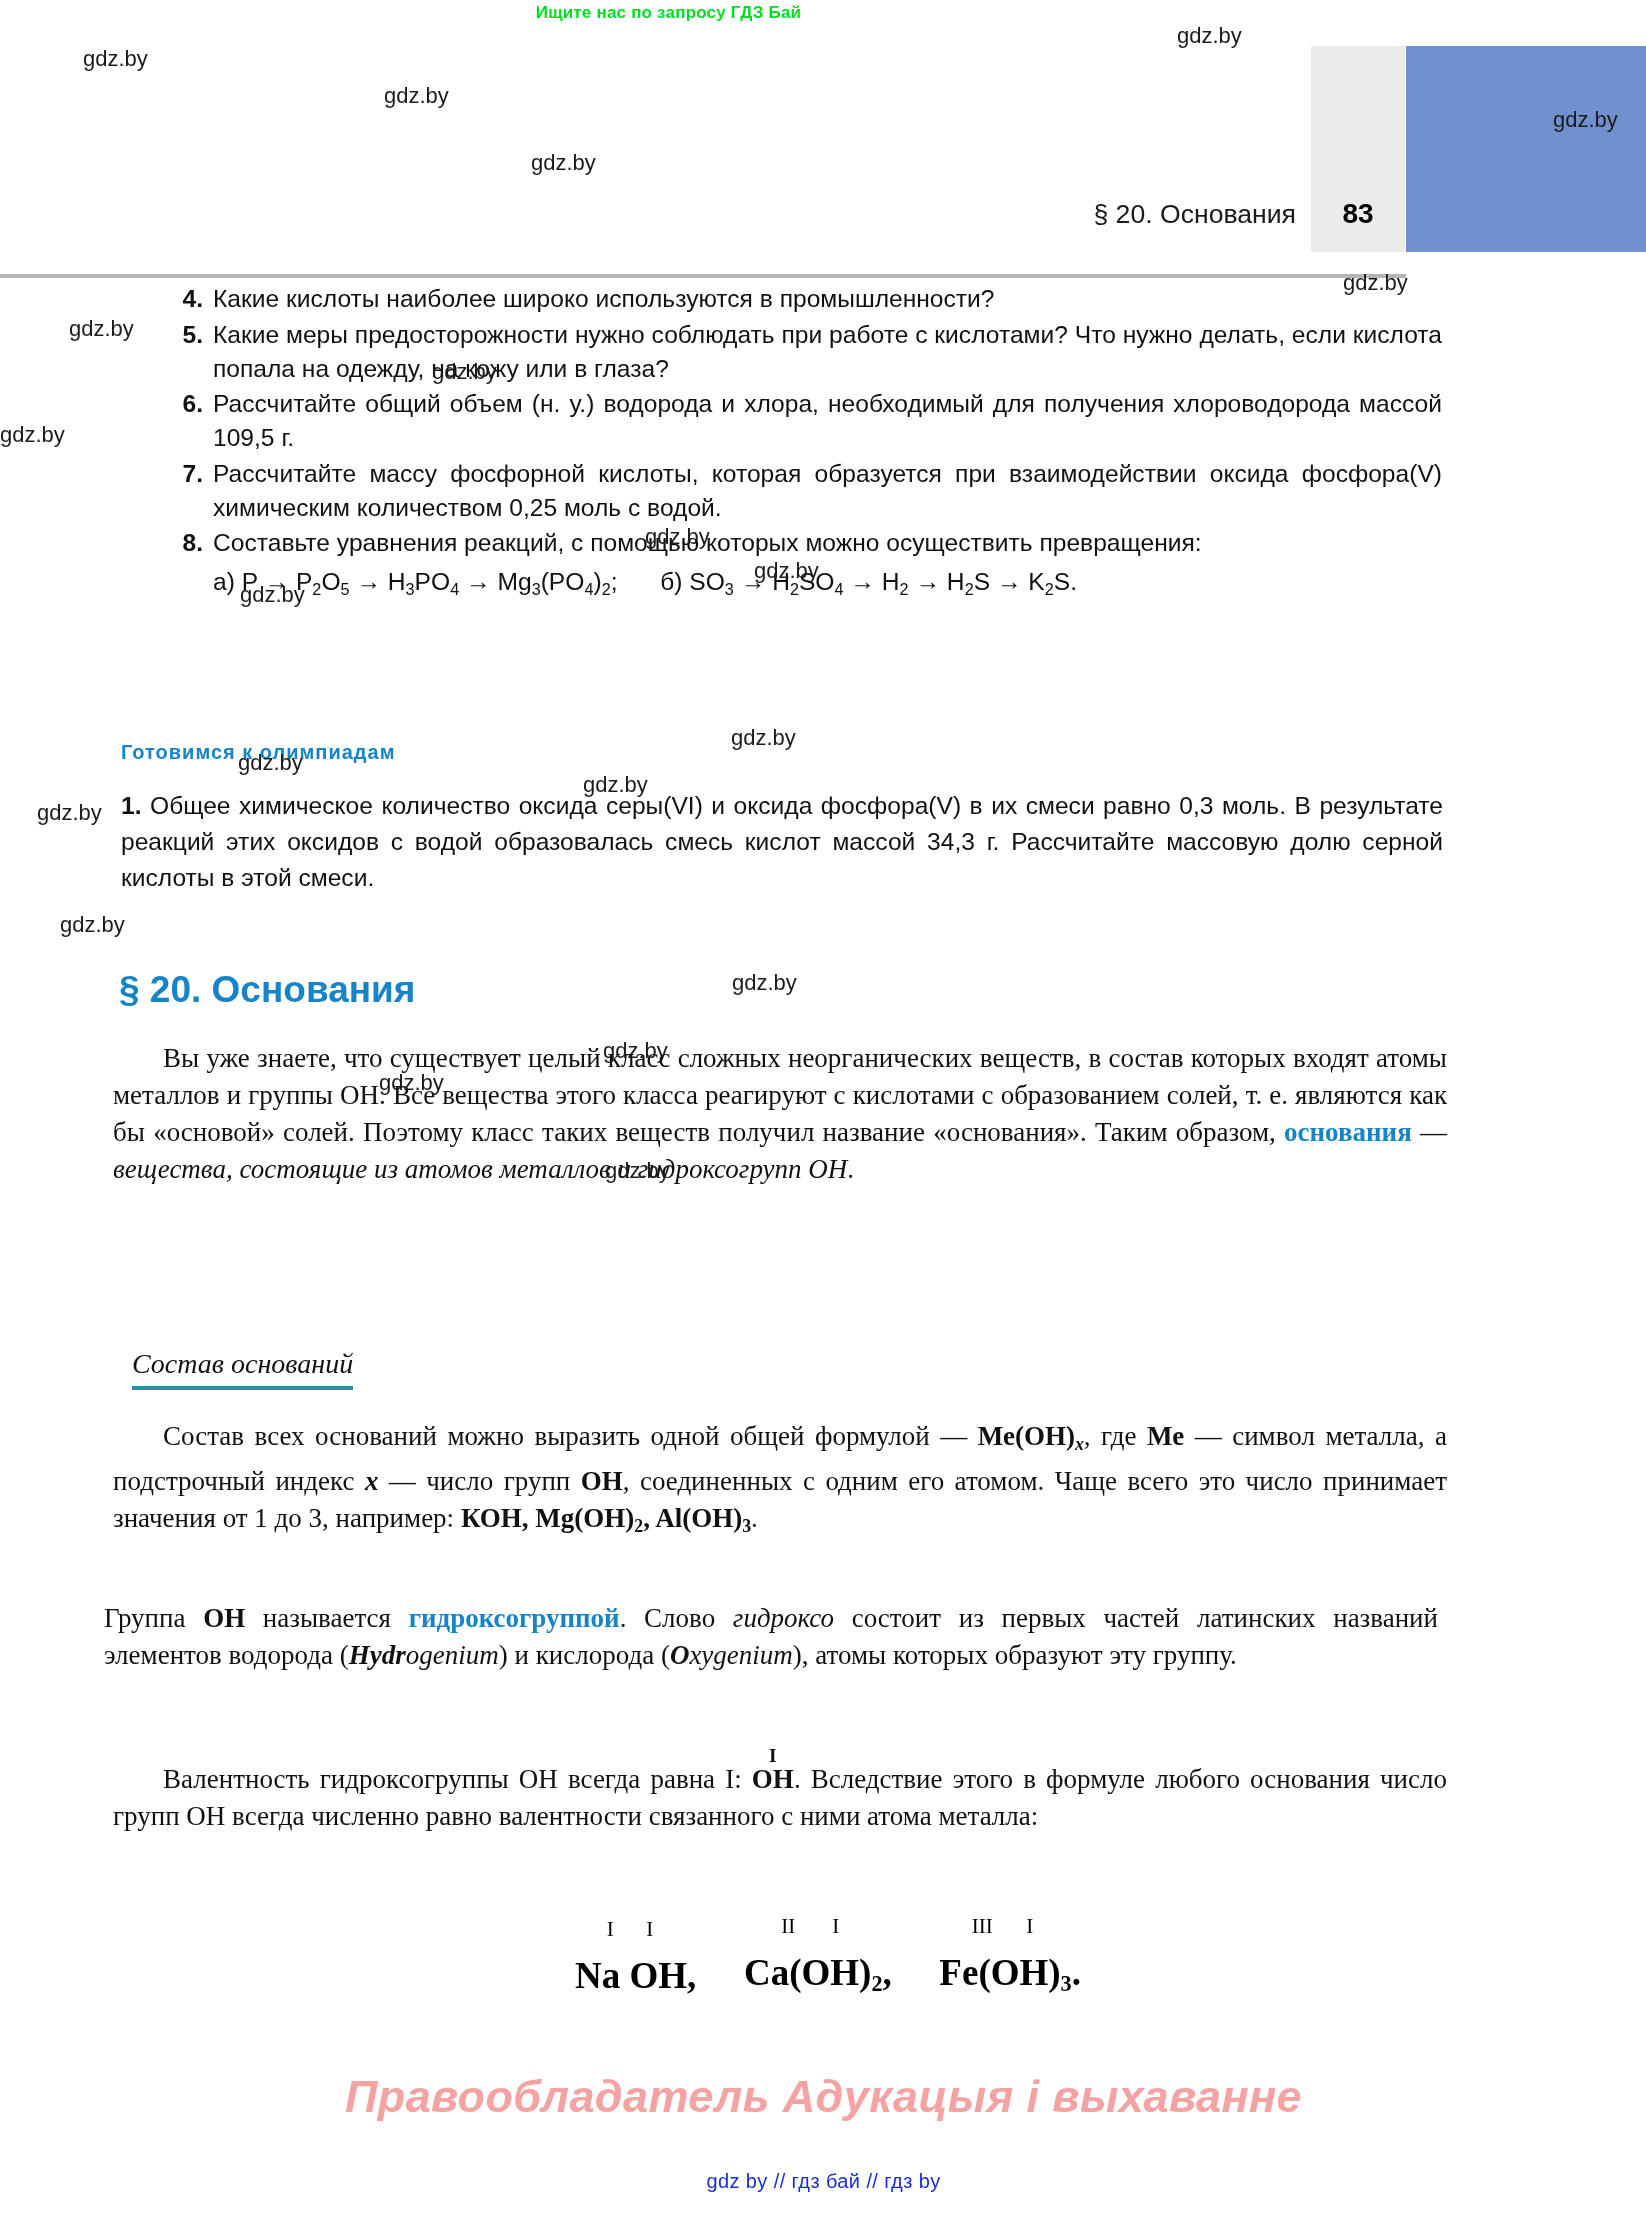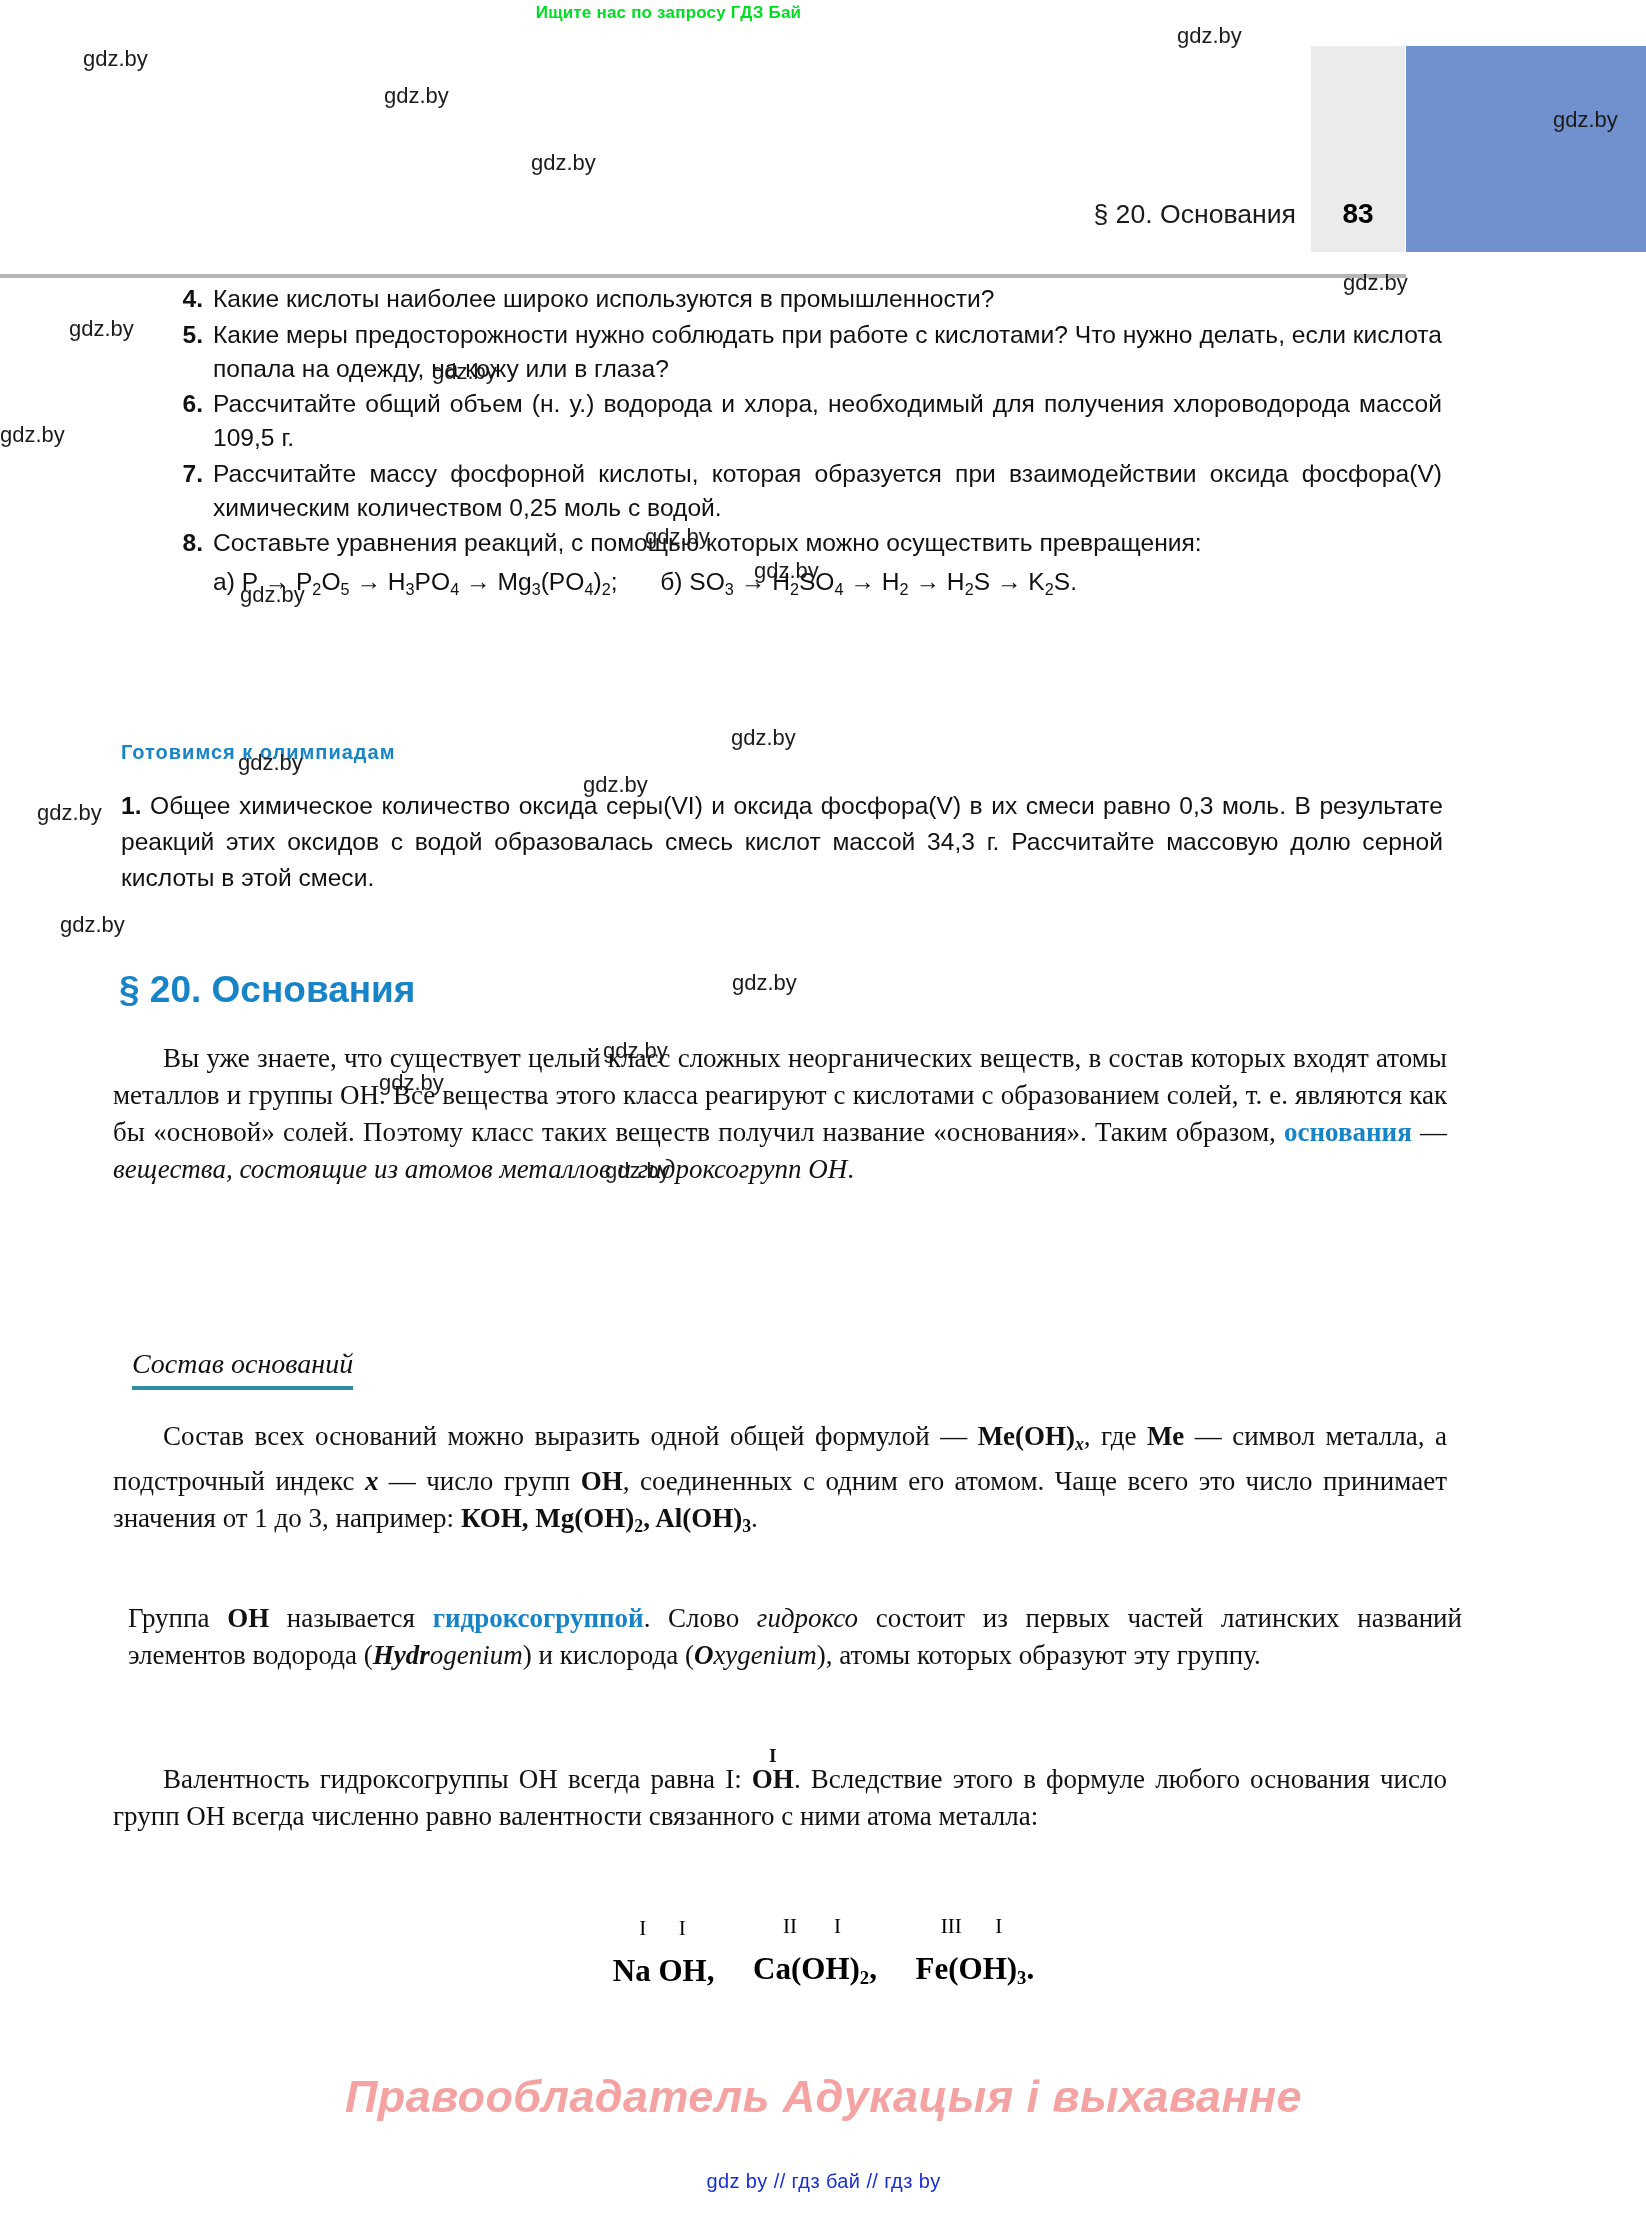--- a/index.html
+++ b/index.html
@@ -146,21 +146,21 @@
     text-justify: inter-word;
   }
   .serif-block .ind { display: inline-block; width: 50px; }
   .kw-blue { color: #1784c8; font-weight: bold; }
   .it { font-style: italic; }
   .bi { font-style: italic; font-weight: bold; }
   .bold { font-weight: bold; }
 
   #para-intro { left: 113px; top: 1040px; width: 1334px; }
   #para-compose { left: 113px; top: 1418px; width: 1334px; }
-  #para-group { left: 128px; top: 1600px; width: 1334px; }
+  #para-group { left: 104px; top: 1600px; width: 1334px; }
   #para-valence { left: 113px; top: 1761px; width: 1334px; }
 
   
   .sub-head {
     position: absolute;
     left: 119px; top: 1348px;
     font-family: "Liberation Serif", serif;
     font-style: italic;
     font-size: 28px;
     color: #111;
@@ -202,23 +202,24 @@
     display: block;
     font-size: 21px;
     line-height: 24px;
     letter-spacing: 0;
     margin-bottom: 13px;
     white-space: nowrap;
   }
   .fgroup .rn-row span { display: inline-block; }
   .fgroup .f-body {
     display: block;
-    font-size: 31px;
-    font-weight: bold;
-    white-space: nowrap;
+    font-size: 37px;
+    font-weight: bold;
+    white-space: nowrap;
+    margin-left: 9px;
   }
   .fgroup .f-body sub { font-size: .6em; }
 
   
   .copyright-wm {
     position: absolute;
     left: 0; top: 2071px; width: 1647px;
     text-align: center;
     font-family: "Liberation Sans", sans-serif;
     font-style: italic;

